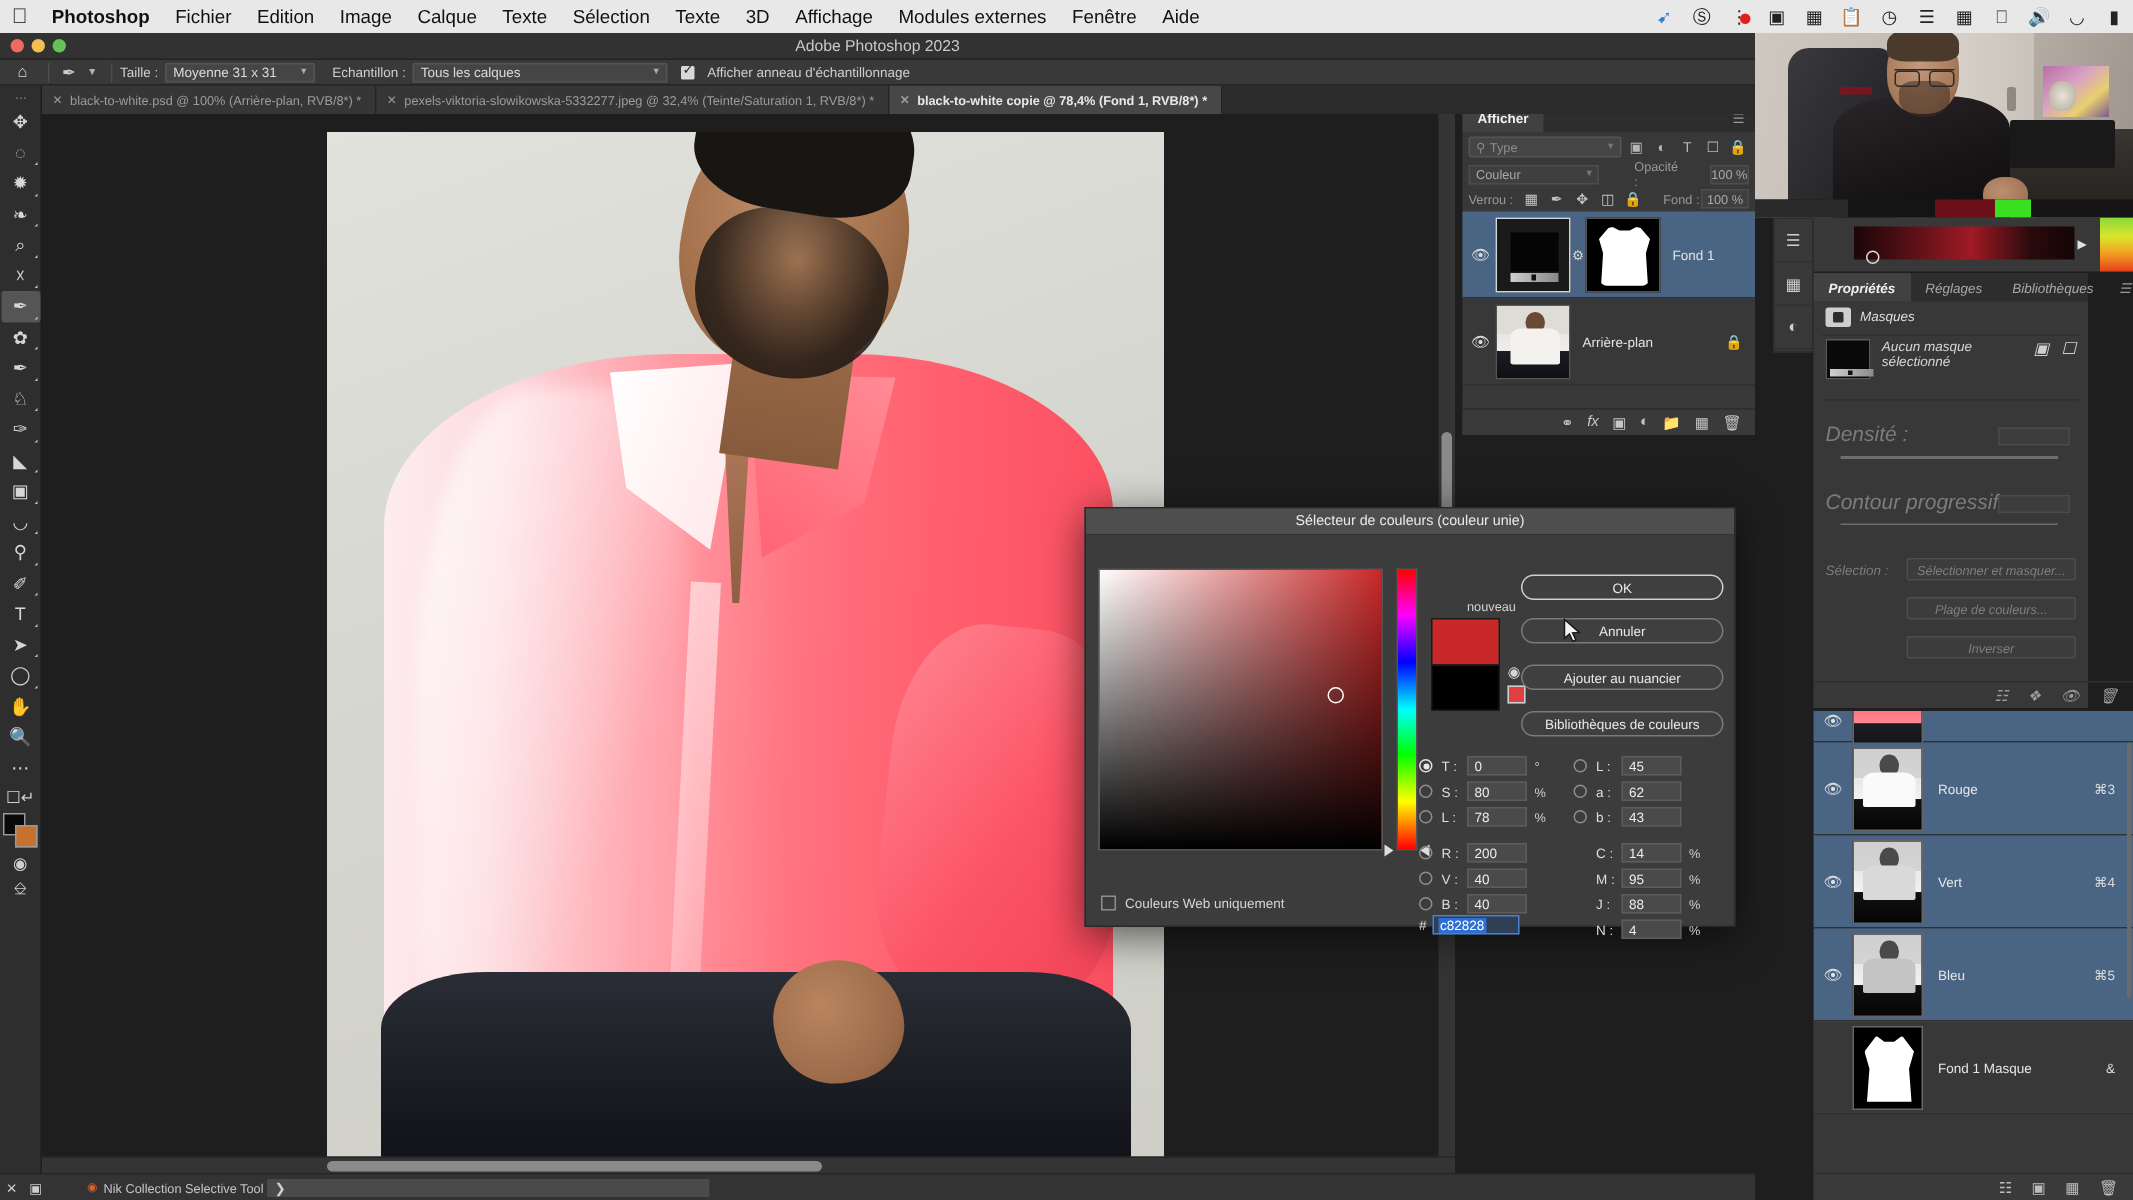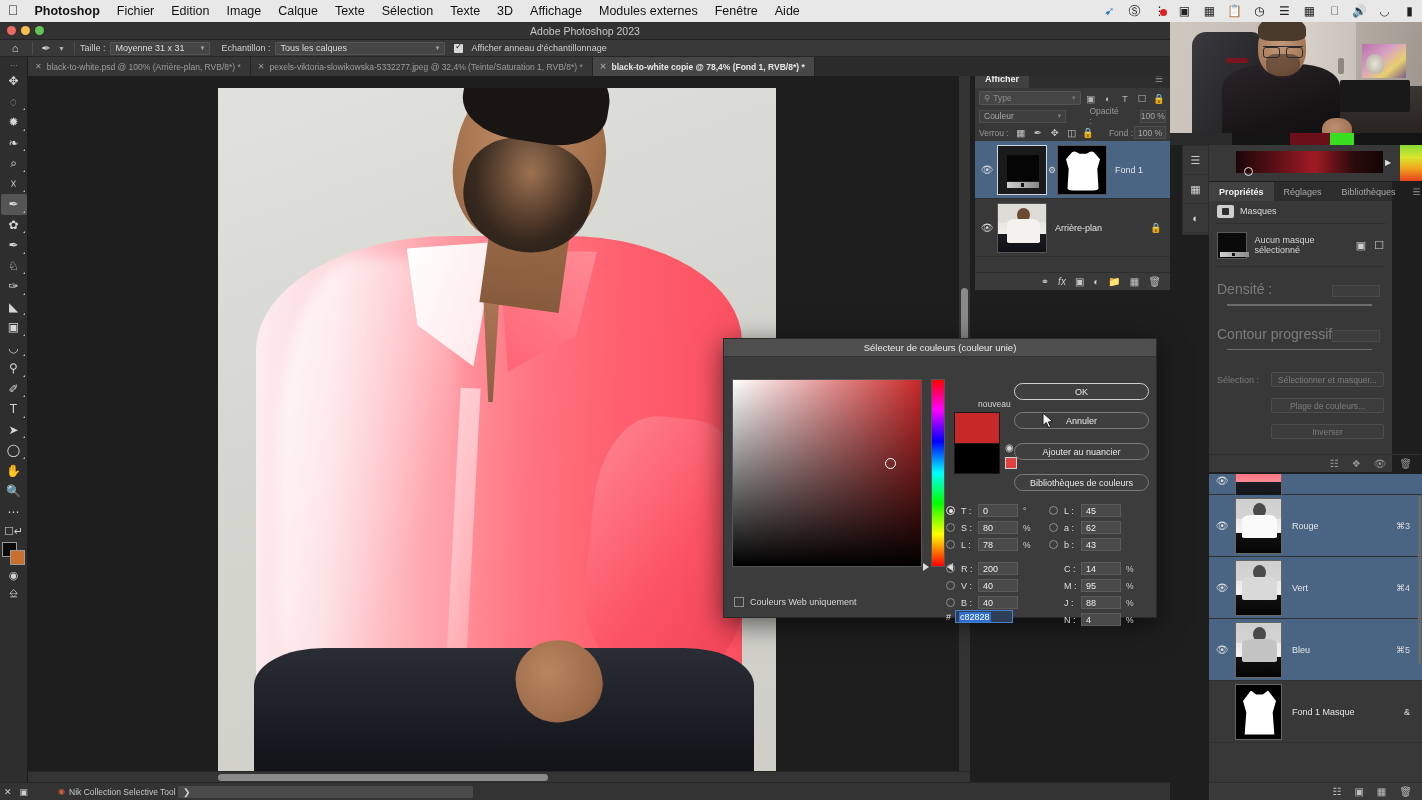--- a/index.html
+++ b/index.html
@@ -325,31 +325,31 @@
   .cs-marker { position: absolute; left: 8px; bottom: -3px; width: 9px; height: 9px; border: 1.5px solid #ddd; border-radius: 50%; }
   .cs-tri { margin-left: 2px; font-size: 8px; color: #e0e0e0; }
   .cs-bar {
     position: absolute; right: 0; top: 0; width: 22px; height: 38px;
     background: linear-gradient(180deg,#7dd63c 0%,#d8e62c 38%,#f2a520 66%,#e6401c 100%);
   }
 
   
   .props-panel {
     position: absolute; top: 182px; left: 1209px; width: 183px; height: 290px;
-    background: #383838; z-index: 18;
+    background: #383838; z-index: 18; font-style: italic;
   }
   .pp-row-masks { height: 20px; display: flex; align-items: center; padding: 0 8px; gap: 6px; }
   .pp-mask-ico {
     width: 17px; height: 13px; background: #cfcfcf; border-radius: 2px;
     display: flex; align-items: center; justify-content: center;
   }
   .pp-mask-ico i { width: 7px; height: 7px; background: #2e2e2e; border-radius: 1px; display: block; }
   .pp-lbl { font-size: 9px; color: #ddd; }
   .pp-sep { height: 1px; background: #2e2e2e; margin: 2px 6px; }
-  .pp-maskrow { height: 38px; display: flex; align-items: center; padding: 0 8px; gap: 8px; }
+  .pp-maskrow { height: 38px; display: flex; align-items: flex-start; padding: 0 8px; gap: 8px; }
   .pp-thumb { width: 34px; height: 27px; background: #0a0a0a; border: 1px solid #5a5a5a; position: relative; }
   .pp-thumb .sl { position: absolute; left: 2px; bottom: 1px; width: 29px; height: 5px; background: linear-gradient(90deg,#d0d0d0,#8a8a8a); }
   .pp-thumb .sl::after { content:""; position:absolute; left:12px; top:1px; width:3px; height:3px; background:#111; }
   .pp-maskname { font-size: 9px; color: #d6d6d6; }
   .pp-righticons { margin-left: auto; display: flex; gap: 8px; font-size: 11px; color: #cfcfcf; }
   .pp-field { padding: 0 8px; margin-top: 14px; }
   .pp-field-lbl { font-size: 14px; color: #7c7c7c; }
   .pp-field-box {
     position: absolute; right: 12px; width: 48px; height: 12px;
     background: #3d3d3d; border: 1px solid #4a4a4a; margin-top: -12px;

